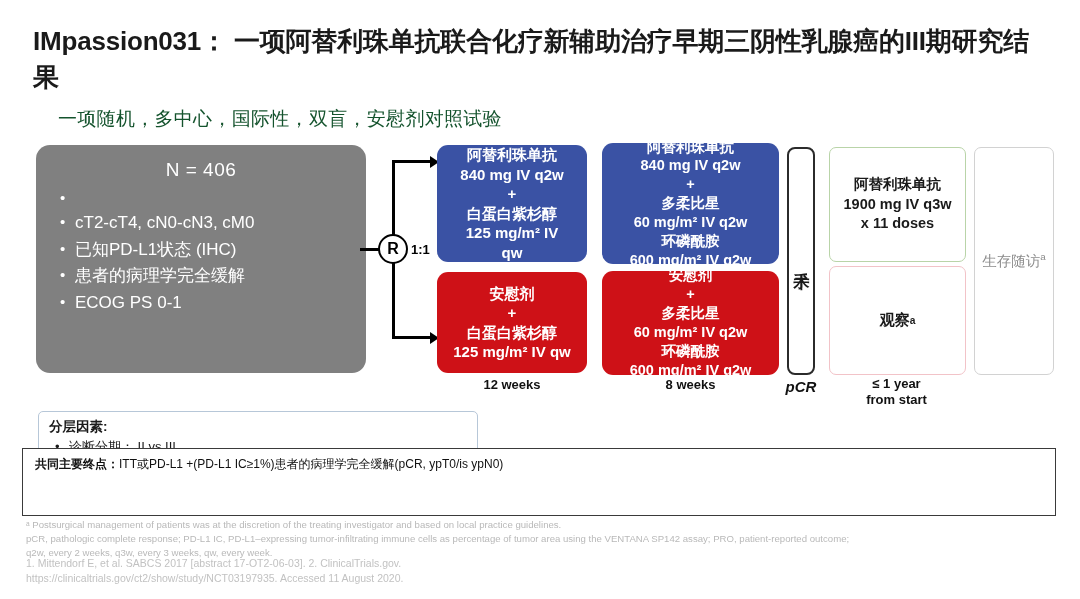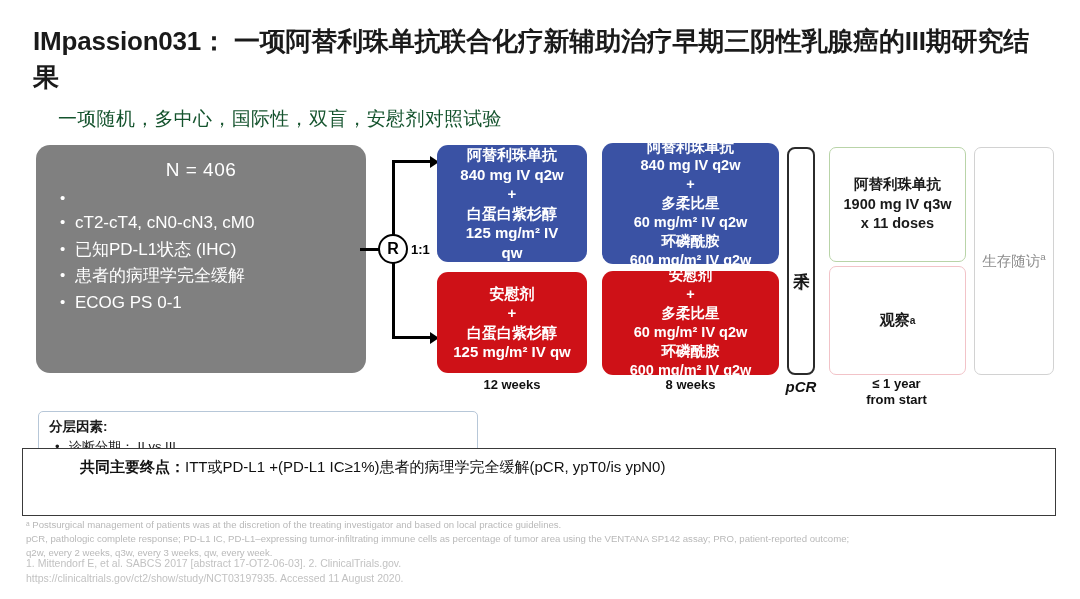--- a/index.html
+++ b/index.html
@@ -291,25 +291,24 @@
     position: absolute;
     left: 22px;
     top: 448px;
     width: 1034px;
     height: 68px;
     border: 1.4px solid #3a3a3a;
     background: #fff;
     padding: 7px 12px 0 12px;
   }
   .ep {
-    font-size: 15px;
+    font-size: 12px;
     color: #111;
     line-height: 1.45;
     margin-bottom: 7px;
-    margin-left: 45px;
   }
   .ep b { font-weight: bold; }
 
   
   #notes {
     position: absolute;
     left: 26px;
     top: 518px;
     width: 1040px;
     color: #b9b9b9;

